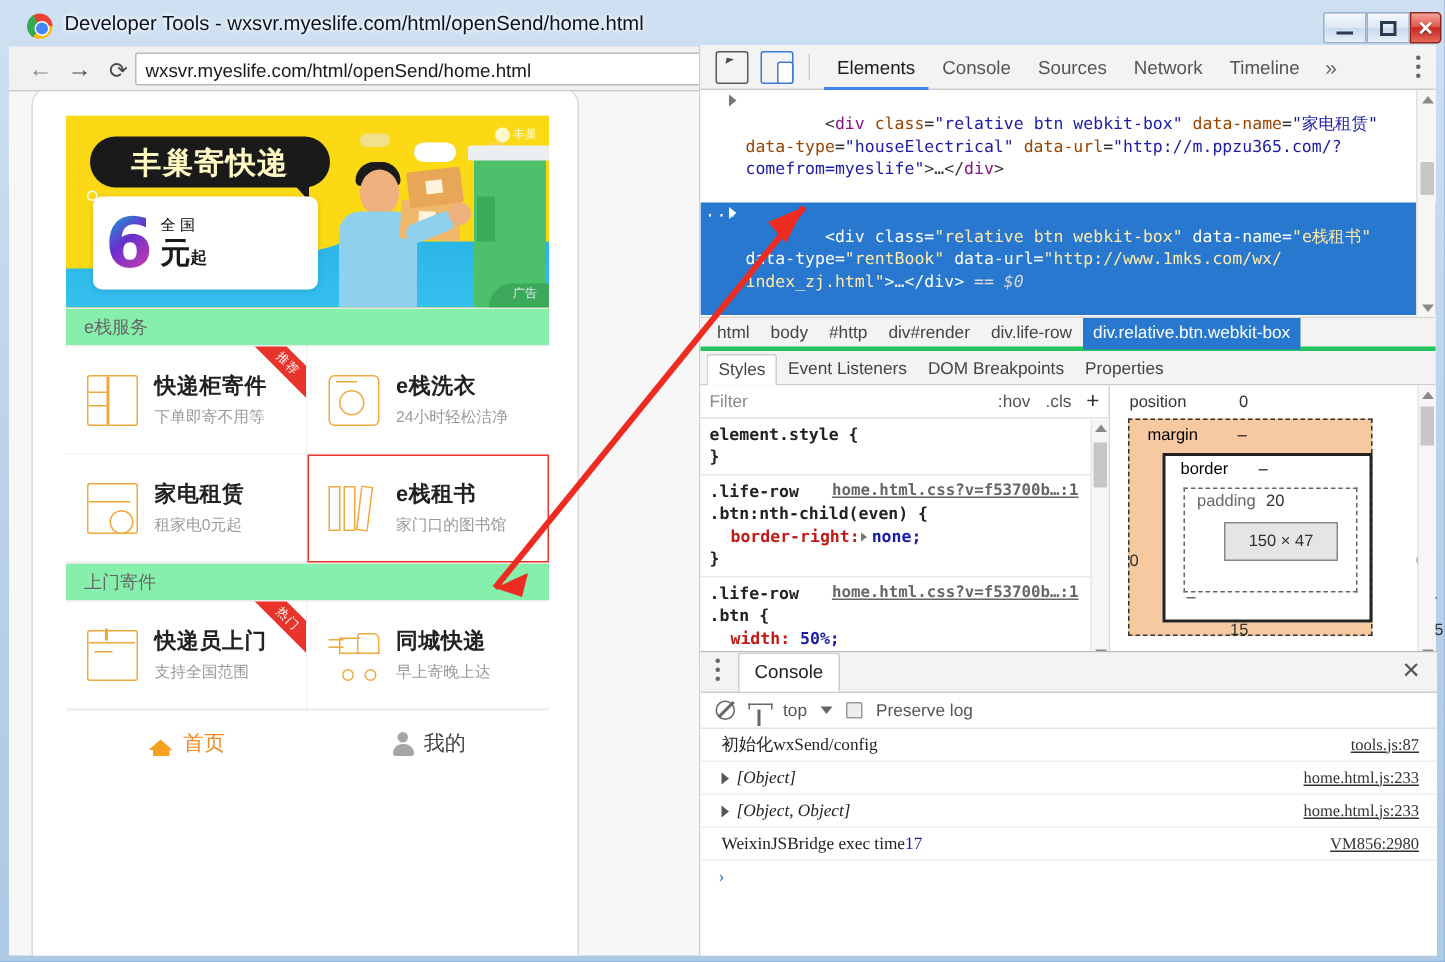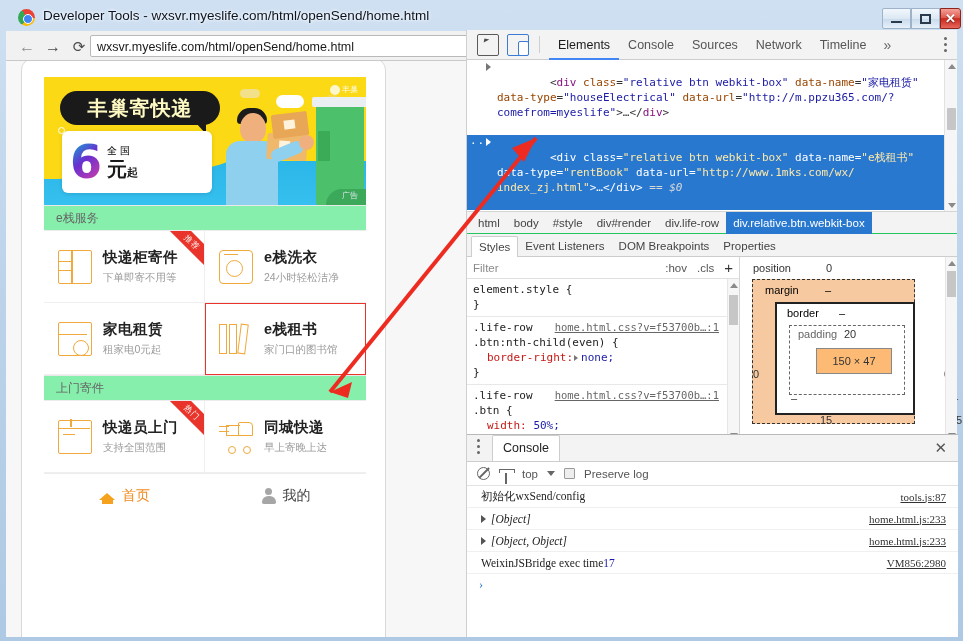--- a/index.html
+++ b/index.html
@@ -244,21 +244,21 @@
   .attr { color:#994500; }
   .val { color:#1a1aa6; }
   .punc { color:#333; }
   .arrow-tri { position:absolute; left:19px; top:3px; width:0;height:0;
     border-left:5px solid #777; border-top:4px solid transparent; border-bottom:4px solid transparent; }
   .dom-line.sel .arrow-tri { border-left-color:#fff; }
   .dots { position:absolute; left:3px; top:1px; color:#fff; font-size:11px; letter-spacing:1px; }
 
   
   #breadcrumb {
-    height:22px; background:#f3f3f3; border-bottom:1px solid #22c55e;
+    height:22px; background:#f3f3f3; border-bottom:3px solid #22c55e;
     display:flex; align-items:center; font-size:11.5px; color:#444; padding-left:4px;
   }
   .crumb { padding:0 7px; height:22px; line-height:22px; }
   .crumb.active { background:#2878d0; color:#fff; }
 
   
   #styles-tabs {
     height:23px; background:#f3f3f3; border-bottom:1px solid #cdcdcd;
     display:flex; align-items:center; font-size:11.5px; color:#444; padding-left:4px;
   }
@@ -269,21 +269,21 @@
   #styles-left { width:273px; border-right:1px solid #d5d5d5; position:relative; background:#fff; }
   #filterbar {
     height:22px; border-bottom:1px solid #e0e0e0; display:flex; align-items:center;
     font-size:11.5px; color:#777; padding:0 6px; position:relative;
   }
   #filterbar .fl { flex:1; color:#8a8a8a; }
   #filterbar .hov,#filterbar .cls { color:#555; margin-left:10px; }
   #filterbar .plus { color:#333; font-size:15px; margin-left:10px; line-height:1; }
   #rules {
     position:absolute; left:0; top:22px; right:0; bottom:0; overflow:hidden;
-    font-family:"DejaVu Sans Mono","Liberation Mono",monospace; font-size:11px; line-height:15px;
+    font-family:"DejaVu Sans Mono","Liberation Mono",monospace; font-size:11px; line-height:15px;font-weight:bold;
   }
   .rule { padding:3px 6px 4px 6px; border-bottom:1px solid #e8e8e8; position:relative; }
   .sel-name { color:#222; }
   .src { position:absolute; right:20px; top:3px; color:#666; text-decoration:underline; font-size:10.5px; }
   .prop { color:#c41a16; padding-left:14px; }
   .pval { color:#1a1aa6; }
   .brace { color:#222; }
   .exp-tri { display:inline-block; width:0;height:0;border-left:4px solid #777;border-top:3px solid transparent;border-bottom:3px solid transparent;margin:0 3px 0 1px; }
   #rules-scroll { position:absolute; right:0; top:22px; width:12px; bottom:0; background:#f6f6f6; border-left:1px solid #e6e6e6; }
   #rules-scroll .up{position:absolute;left:2px;top:4px;width:0;height:0;border-left:4px solid transparent;border-right:4px solid transparent;border-bottom:5px solid #8a8a8a;}
@@ -313,21 +313,21 @@
   #bm-border .lblv { position:absolute; left:62px; top:3px; font-size:11px; }
   #bm-padding {
     position:absolute; left:12px; top:21px; width:116px; height:70px;
     background:#fff; border:1px dashed #666;
   }
   #bm-padding .lbl { position:absolute; left:8px; top:2px; font-size:11px; color:#666; }
   #bm-padding .lblv { position:absolute; left:54px; top:2px; font-size:11px; color:#333; }
   #bm-content {
     position:absolute; left:26px; top:22px; width:76px; height:26px;
     border:1px solid #888; display:flex; align-items:center; justify-content:center;
-    font-size:11px; color:#333; background:#fdba74;
+    font-size:11px; color:#333; background:#e5e5e5;
   }
   .bm-num { position:absolute; font-size:11px; color:#333; }
   #bm-m-l { left:0px; top:88px; }
   #bm-m-r { left:191px; top:88px; }
   #bm-b-l { left:14px; top:88px; }
   #bm-b-r { left:175px; top:88px; }
   #bm-p-l { left:30px; top:88px; }
   #bm-p-r { left:160px; top:88px; }
   #bm-p-b { left:92px; top:118px; }
   #bm-b-b { left:92px; top:139px; }
@@ -557,21 +557,21 @@
       <div id="dom-scroll">
         <span class="up"></span>
         <span class="thumb"></span>
         <span class="dn"></span>
       </div>
     </div>
 
     <div id="breadcrumb">
       <span class="crumb">html</span>
       <span class="crumb">body</span>
-      <span class="crumb">#style</span>
+      <span class="crumb">#http</span>
       <span class="crumb">div#render</span>
       <span class="crumb">div.life-row</span>
       <span class="crumb active">div.relative.btn.webkit-box</span>
     </div>
 
     <div id="styles-tabs">
       <span class="stab active">Styles</span>
       <span class="stab">Event Listeners</span>
       <span class="stab">DOM Breakpoints</span>
       <span class="stab">Properties</span>

